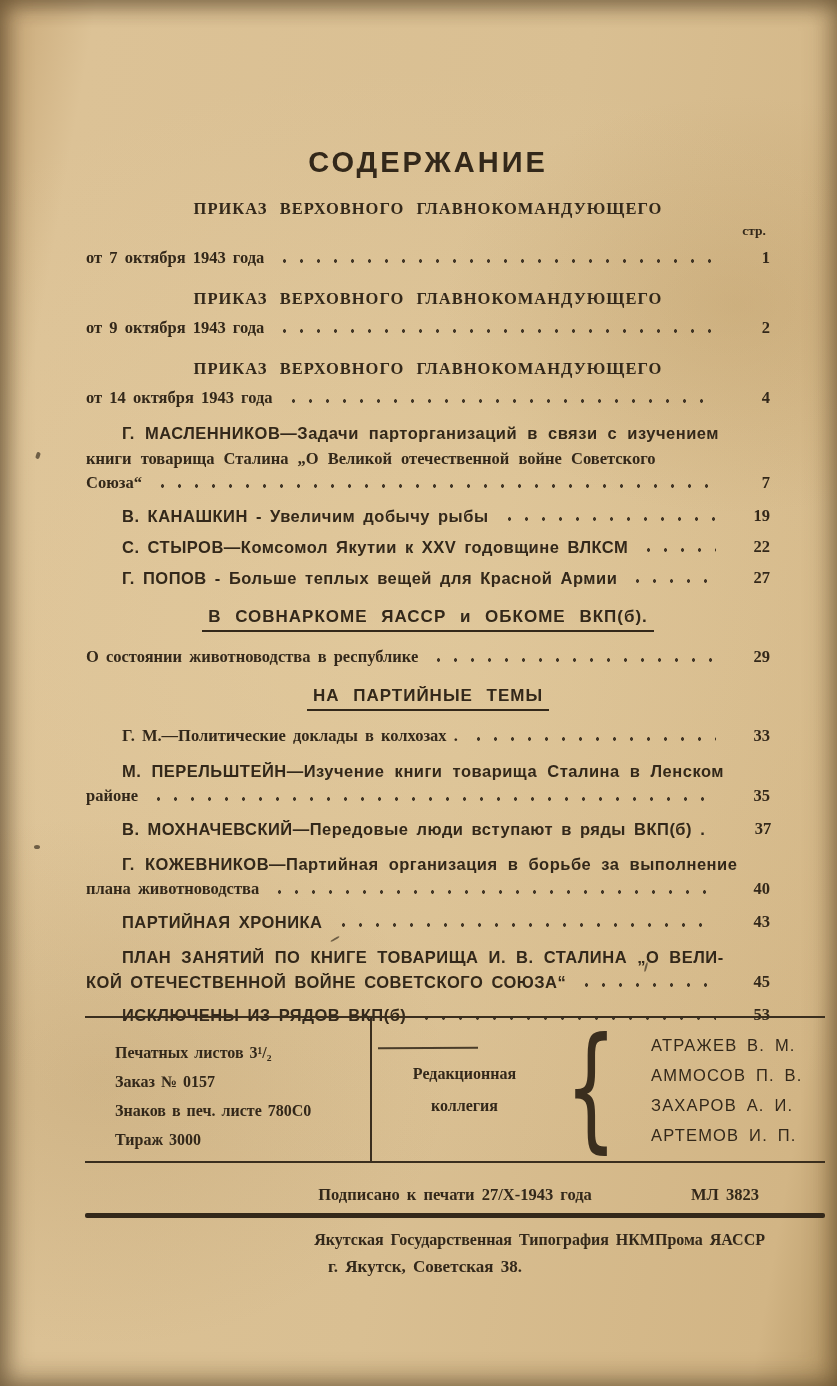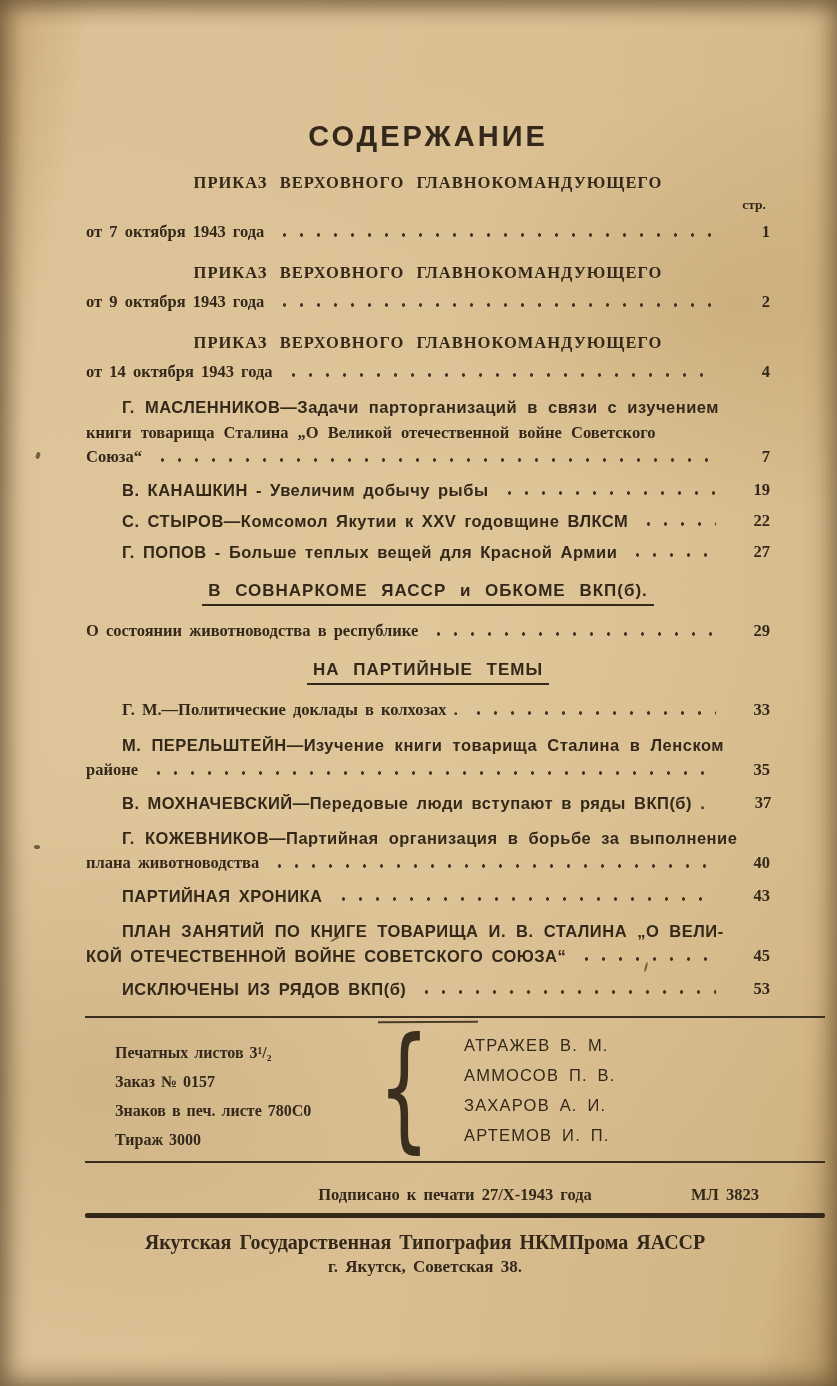--- a/index.html
+++ b/index.html
@@ -11,21 +11,21 @@
           background:
             radial-gradient(ellipse 420px 300px at 88% 22%, rgba(166,128,70,.22), rgba(166,128,70,0) 70%),
             radial-gradient(ellipse 500px 380px at 12% 78%, rgba(150,116,64,.16), rgba(150,116,64,0) 70%),
             radial-gradient(ellipse 900px 700px at 50% 45%, rgba(236,214,170,.35), rgba(236,214,170,0) 80%),
             linear-gradient(100deg, #c8a878 0%, #dcc296 9%, #d9bf92 55%, #d2b585 92%, #b89a68 100%);
           box-shadow: inset 10px 0 22px rgba(70,52,28,.38),
                       inset -8px 0 26px rgba(90,66,36,.34),
                       inset 0 8px 18px rgba(70,52,28,.28),
                       inset 0 -10px 24px rgba(96,72,40,.22); }
 
-  .content { position:absolute; left:86px; top:120px; width:684px; }
+  .content { position:absolute; left:86px; top:146px; width:684px; }
 
   .title { text-align:center; font-family:"Liberation Sans", sans-serif;
            font-weight:bold; font-size:29px; letter-spacing:3px;
            margin:0 0 20px 0; }
 
   .ordhead { text-align:center; font-family:Liberation Serif, serif;
              font-weight:bold; font-size:16.5px; letter-spacing:1px;
              word-spacing:7px; margin:19px 0 4px 0; }
 
   .strlabel { text-align:right; font-weight:bold; font-size:13.5px;
@@ -74,22 +74,22 @@
              font-family:"Liberation Sans", sans-serif; font-weight:normal;
              font-size:16.5px; line-height:30px; letter-spacing:1.2px; word-spacing:4px; }
 
   .signed { position:absolute; left:85px; top:1185px; width:740px; text-align:center;
             font-weight:bold; font-size:16.5px; word-spacing:3px; }
   .signed .code { position:absolute; right:66px; top:0; font-weight:bold; }
 
   .thick-rule { position:absolute; left:85px; top:1213px; width:740px; height:5px;
                 background:#33281a; border-radius:2px; }
 
-  .printer1 { position:absolute; left:85px; top:1231px; width:680px; text-align:center;
-              font-weight:bold; font-size:20px; word-spacing:3px; }
+  .printer1 { position:absolute; left:85px; top:1231px; width:680px; text-align:right;
+              font-weight:bold; font-size:16px; word-spacing:3px; }
   .printer2 { position:absolute; left:85px; top:1257px; width:680px; text-align:center;
               font-weight:bold; font-size:17px; word-spacing:3px; }
 
   .speck { position:absolute; background:rgba(50,40,26,.65); border-radius:50%; }
 </style>
 </head>
 <body>
 
 <div class="page">
   <div class="content">
@@ -213,20 +213,24 @@
 
     <div class="small-rule"></div>
   </div>
 
   <div class="colbox">
     <div class="c1">
       <div>Печатных листов 3¹/₂</div>
       <div>Заказ № 0157</div>
       <div>Знаков в печ. листе 780С0</div>
       <div>Тираж 3000</div>
+    </div>
+    <div class="c2">
+      <div>Редакционная</div>
+      <div>коллегия</div>
     </div>
     <div class="c3">
       <span class="brace">{</span>
       <ul class="members">
         <li>АТРАЖЕВ В. М.</li>
         <li>АММОСОВ П. В.</li>
         <li>ЗАХАРОВ А. И.</li>
         <li>АРТЕМОВ И. П.</li>
       </ul>
     </div>

